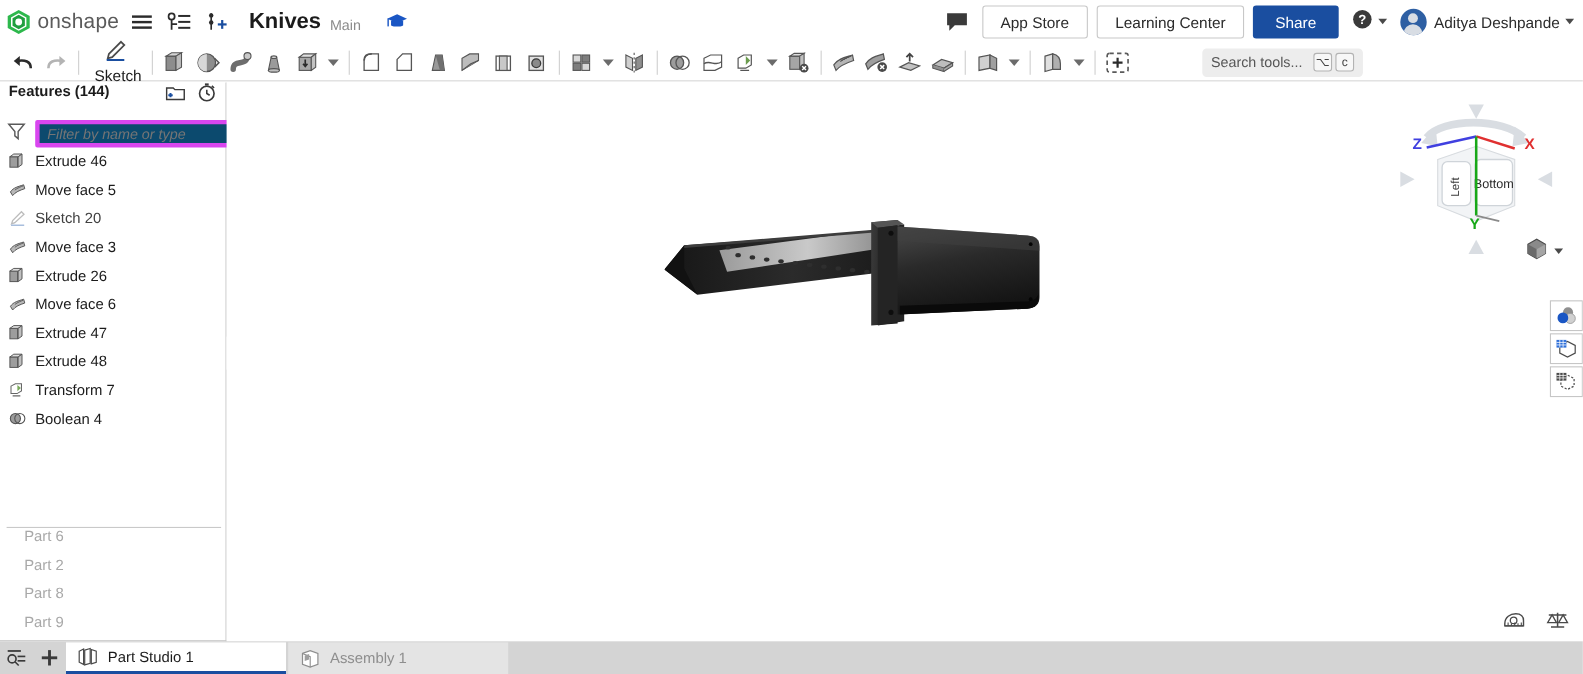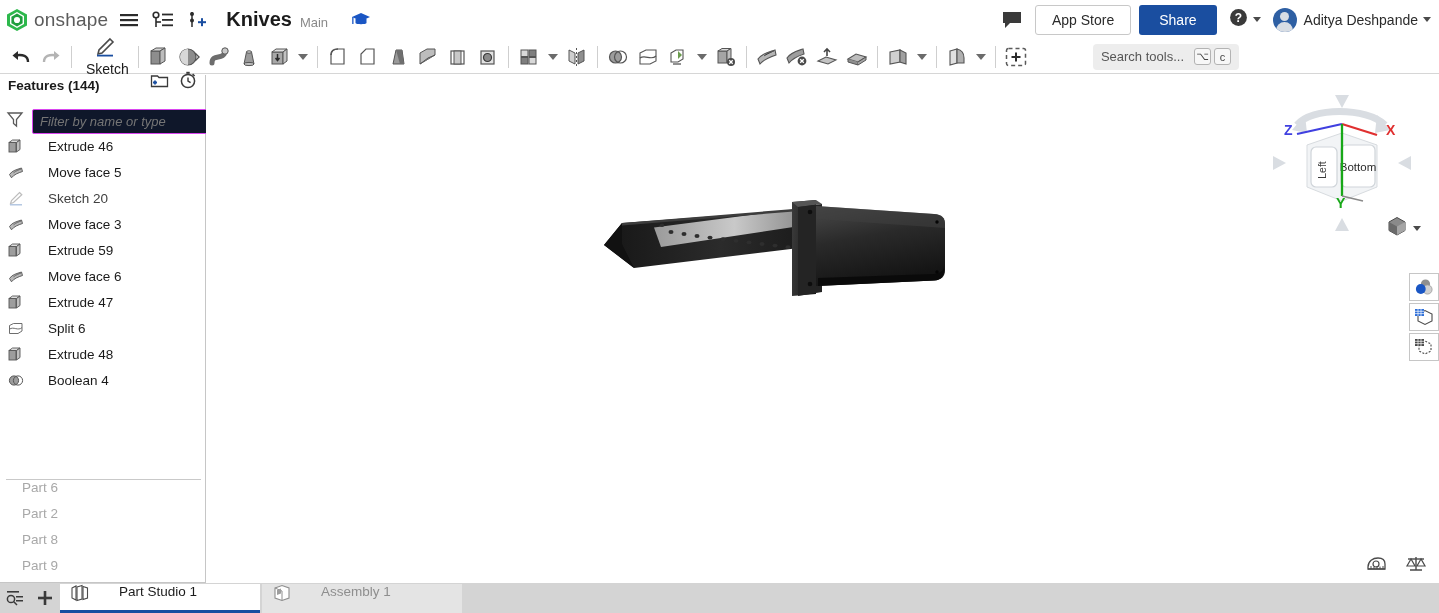--- a/index.html
+++ b/index.html
@@ -112,42 +112,42 @@
   }
 
   
   .left-panel {
     position: absolute; top: 75px; left: 0;
     width: 206px; height: 508px;
     background: #fff; border-right: 1px solid #c6c6c6;
     border-bottom: 1px solid #c6c6c6;
   }
   .fp-header {
-    height: 30px; display: flex; align-items: flex-end;
-    padding: 12px 8px;
+    height: 30px; display: flex; align-items: flex-start;
+    padding: 0 8px;
     gap: 12px;
   }
   .fp-title { font-size: 13.5px; font-weight: bold; color: #1b1b1b; }
   .fp-header-icons { margin-left: auto; display: flex; align-items: center; gap: 10px; }
   .fp-filter-row {
     height: 32px; display: flex; align-items: center; padding: 0 6px;
   }
   .filter-input {
-    flex: 1; height: 25px; border: 1px solid #d946ef; border-radius: 2px;
+    flex: 1; height: 25px; border: 4px solid #d946ef; border-radius: 2px;
     font-size: 13px; font-style: italic; color: #9a9a9a;
-    padding: 0 7px; margin-left: 8px; background: #0f172a;
+    padding: 0 7px; margin-left: 8px; background: #0c4a6e;
     font-family: "Liberation Sans", sans-serif; outline: none;
   }
   .feature-list {
     position: absolute; top: 58px; left: 0; width: 205px;
     height: 346px; overflow: hidden;
   }
   .feat-row {
     height: 26px; display: flex; align-items: center;
-    padding-left: 7px; cursor: pointer; gap: 16px;
+    padding-left: 7px; cursor: pointer;
   }
   .feat-icon { width: 18px; height: 16px; margin-right: 7px; flex-shrink: 0;
     display: flex; align-items: center; justify-content: center; }
   .feat-label { font-size: 13.5px; color: #1b1b1b; white-space: nowrap; }
   .feat-row.suppressed .feat-label { color: #404040; }
 
   .parts-divider {
     position: absolute; top: 404px; left: 6px; width: 195px;
     height: 1px; background: #c9c9c9;
   }
@@ -203,22 +203,22 @@
   .tabbar {
     position: absolute; bottom: 0; left: 0;
     width: 1439px; height: 30px; background: #d4d4d4;
     display: flex; align-items: flex-end;
   }
   .tabbar-icon {
     width: 30px; height: 30px; display: flex;
     align-items: center; justify-content: center; cursor: pointer;
   }
   .tab {
-    height: 29px; padding: 0 16px 0 10px; display: flex; 
-    cursor: pointer; margin-right: 2px; min-width: 200px; gap: 21px;
+    height: 29px; padding: 0 16px 0 10px; display: flex; align-items: center;
+    cursor: pointer; margin-right: 2px; min-width: 200px;
   }
   .tab.active { background: #ffffff; border-bottom: 3px solid #1a4ea0; }
   .tab.inactive { background: #e4e4e4; }
   .tab-icon { width: 20px; height: 18px; margin-right: 8px;
      display: flex; align-items: center; justify-content: center; }
   .tab-label { font-size: 13.5px; color: #1b1b1b; white-space: nowrap; }
   .tab.inactive .tab-label { color: #8e8e8e; }
 </style>
 </head>
 <body>
@@ -276,20 +276,21 @@
     </svg>
   </div>
 
   <div class="hdr-right">
     <span class="comment-icon">
       <svg width="22" height="20" viewBox="0 0 22 20">
         <path d="M2 2 h18 v11 h-11 l-5 5 v-5 h-2 z" fill="#3a3a3a"></path>
       </svg>
     </span>
     <button class="btn-outline">App Store</button>
+    <button class="btn-outline">Learning Center</button>
     <button class="btn-share">Share</button>
     <div class="help-grp">
       <span>
         <svg width="19" height="19" viewBox="0 0 19 19">
           <circle cx="9.5" cy="9.5" r="8.4" fill="#3a3a3a"></circle>
           <text x="9.5" y="14" font-size="12" font-weight="bold" fill="#ffffff" text-anchor="middle" font-family="Liberation Sans, sans-serif">?</text>
         </svg>
       </span>
       <span class="caret"></span>
     </div>
@@ -578,21 +579,21 @@
         <span class="feat-label">Move face 3</span>
       </div>
       <div class="feat-row">
         <span class="feat-icon">
           <svg width="16" height="15" viewBox="0 0 16 15">
             <rect x="1" y="3.5" width="7" height="9.5" fill="#9d9d9d" stroke="#555" stroke-width="0.9"></rect>
             <polygon points="1,3.5 4.5,1 12,1 8.5,3.5" fill="#dedede" stroke="#555" stroke-width="0.9"></polygon>
             <polygon points="8.5,3.5 12,1 12,10.5 8.5,13" fill="#c0c0c0" stroke="#555" stroke-width="0.9"></polygon>
           </svg>
         </span>
-        <span class="feat-label">Extrude 59</span>
+        <span class="feat-label">Extrude 26</span>
       </div>
       <div class="feat-row">
         <span class="feat-icon">
           <svg width="16" height="15" viewBox="0 0 16 15">
             <path d="M1.5 9.5 C4 5.5 9 4.5 13.5 3 L14.5 6.5 C10 8 6 9.5 3.5 12.8 Z" fill="#b8b8b8" stroke="#555" stroke-width="0.9"></path>
             <path d="M5.5 7.8 C8 5.8 11 4.8 13 4" stroke="#555" stroke-width="0.8" fill="none"></path>
           </svg>
         </span>
         <span class="feat-label">Move face 6</span>
       </div>
@@ -602,35 +603,36 @@
             <rect x="1" y="3.5" width="7" height="9.5" fill="#9d9d9d" stroke="#555" stroke-width="0.9"></rect>
             <polygon points="1,3.5 4.5,1 12,1 8.5,3.5" fill="#dedede" stroke="#555" stroke-width="0.9"></polygon>
             <polygon points="8.5,3.5 12,1 12,10.5 8.5,13" fill="#c0c0c0" stroke="#555" stroke-width="0.9"></polygon>
           </svg>
         </span>
         <span class="feat-label">Extrude 47</span>
       </div>
       <div class="feat-row">
         <span class="feat-icon">
           <svg width="16" height="15" viewBox="0 0 16 15">
-            <path d="M1.5 4.5 L5.5 2.5 L14 2.5 L14 10 L10 12.5 L1.5 12.5 Z" fill="#fff" stroke="#666" stroke-width="0.95"></path>
-            <path d="M1.5 8.2 C5.5 5.2 10 10.2 14 6.6" stroke="#666" stroke-width="0.95" fill="none"></path>
-          </svg>
-        </span>
-        <span class="feat-label">Split 6</span>
-      </div>
-      <div class="feat-row">
-        <span class="feat-icon">
-          <svg width="16" height="15" viewBox="0 0 16 15">
             <rect x="1" y="3.5" width="7" height="9.5" fill="#9d9d9d" stroke="#555" stroke-width="0.9"></rect>
             <polygon points="1,3.5 4.5,1 12,1 8.5,3.5" fill="#dedede" stroke="#555" stroke-width="0.9"></polygon>
             <polygon points="8.5,3.5 12,1 12,10.5 8.5,13" fill="#c0c0c0" stroke="#555" stroke-width="0.9"></polygon>
           </svg>
         </span>
         <span class="feat-label">Extrude 48</span>
+      </div>
+      <div class="feat-row">
+        <span class="feat-icon">
+          <svg width="16" height="15" viewBox="0 0 16 15">
+            <path d="M2 4 L6 1.8 L11.5 1.8 L11.5 8.5 L7.5 10.8 L2 10.8 Z" fill="#fff" stroke="#666" stroke-width="0.95"></path>
+            <polygon points="7.8,3 11,5.8 7.8,8.6" fill="#7aa95c"></polygon>
+            <path d="M3.5 12.8 L10.5 12.8" stroke="#666" stroke-width="1.1"></path>
+          </svg>
+        </span>
+        <span class="feat-label">Transform 7</span>
       </div>
       <div class="feat-row">
         <span class="feat-icon">
           <svg width="16" height="15" viewBox="0 0 16 15">
             <circle cx="6" cy="7.5" r="4.6" fill="#9c9c9c" stroke="#555" stroke-width="1"></circle>
             <circle cx="10" cy="7.5" r="4.6" fill="none" stroke="#555" stroke-width="1"></circle>
           </svg>
         </span>
         <span class="feat-label">Boolean 4</span>
       </div>

